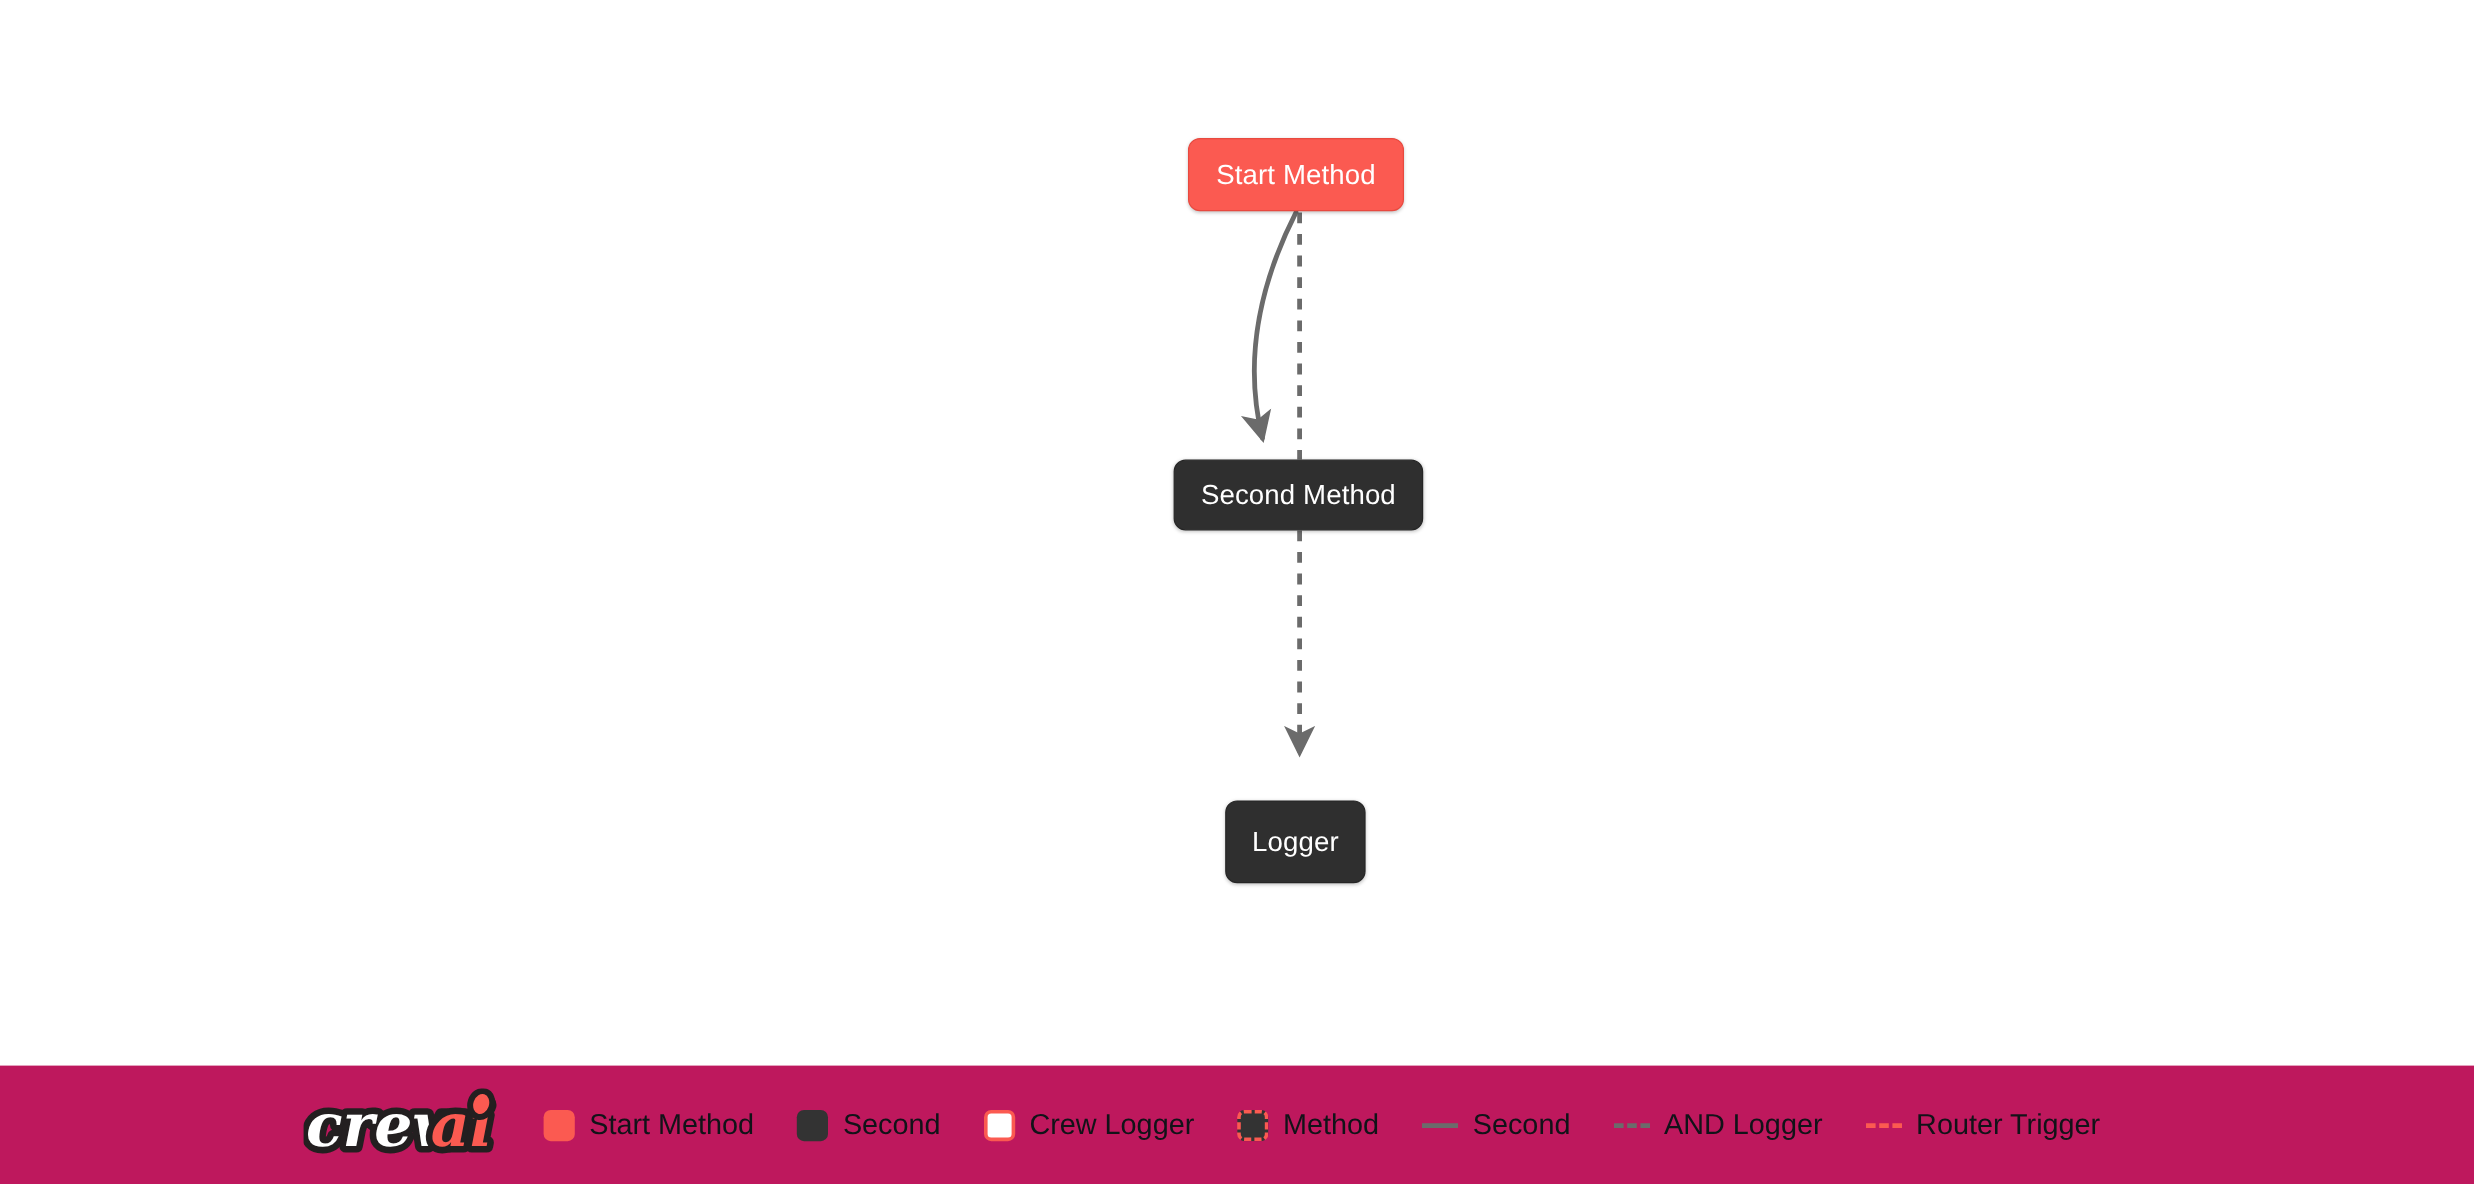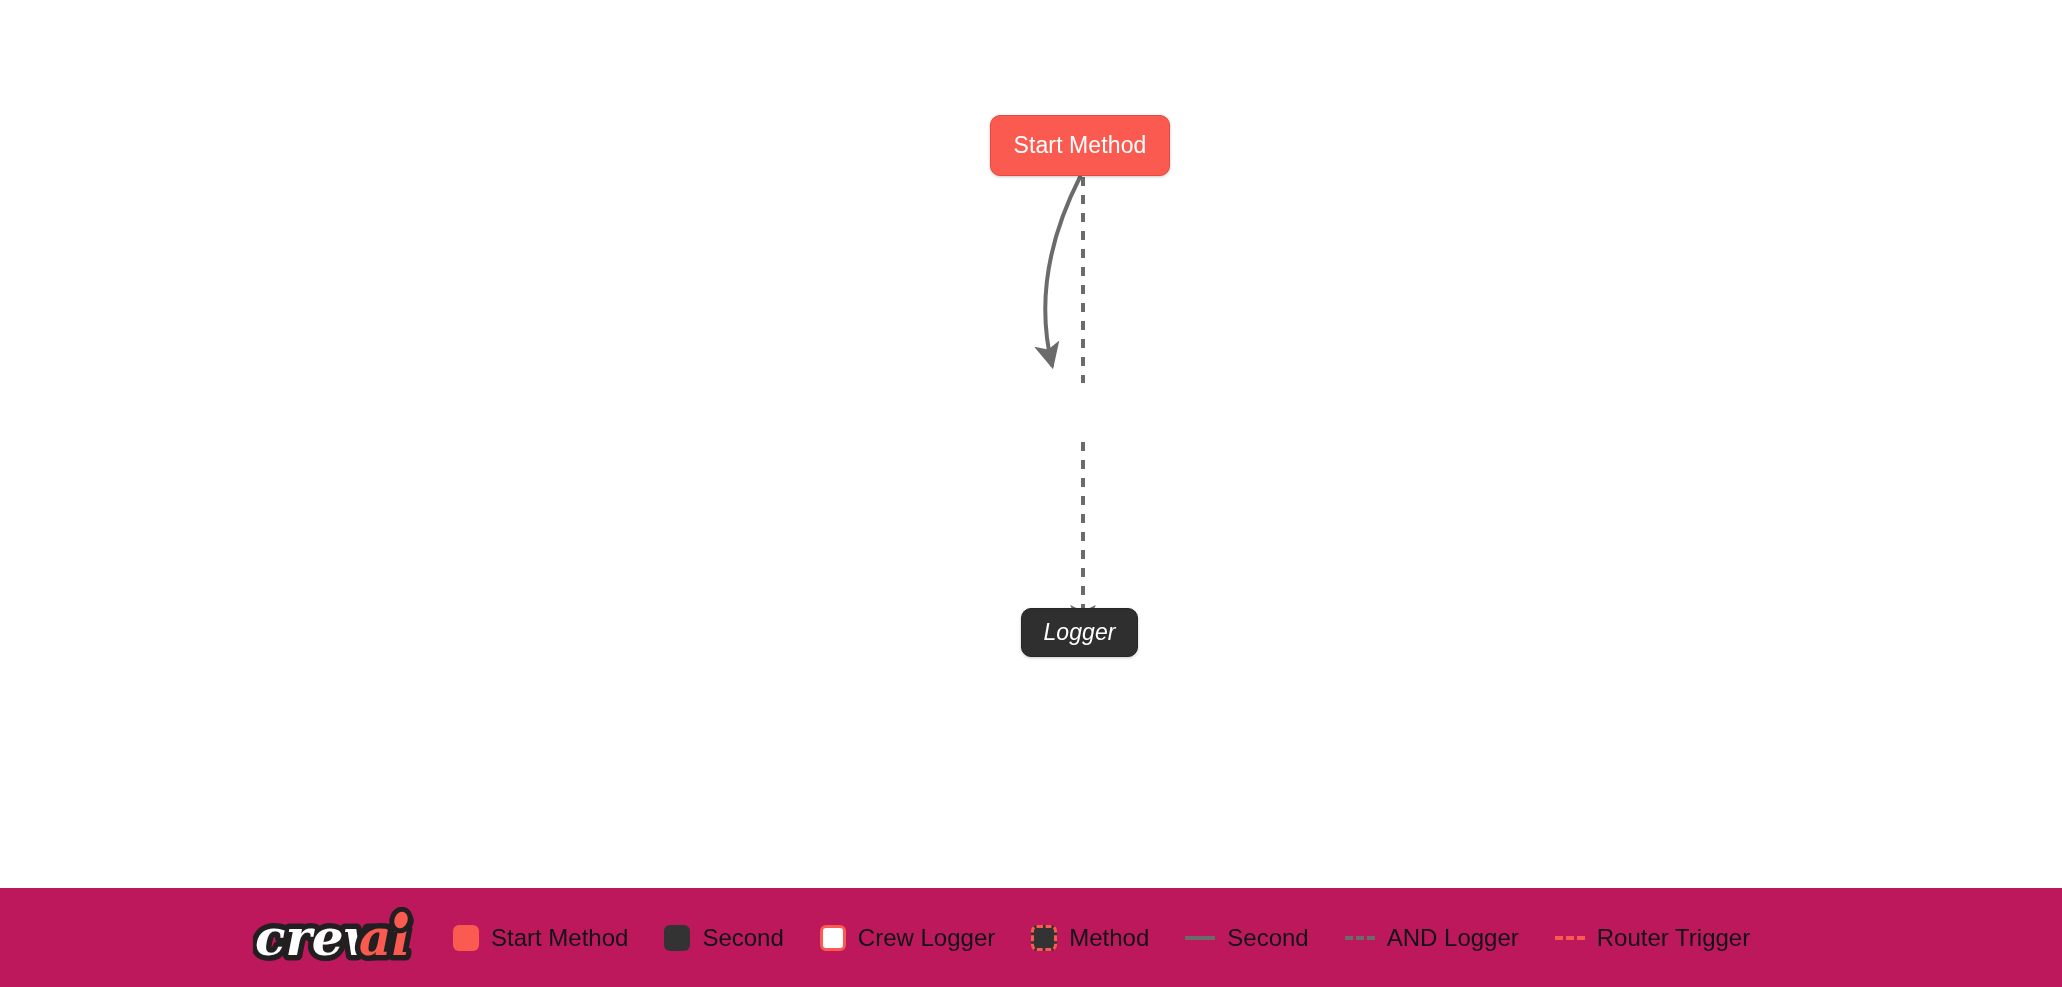--- a/index.html
+++ b/index.html
@@ -53,21 +53,21 @@
   }
   .node-method {
     background: #2f2f2f;
     border: 1px solid #262626;
     color: #ffffff;
     box-shadow: 0 1px 3px rgba(0,0,0,0.22);
   }
 
   #node-start-method { left: 990px; top: 115px; width: 180px; height: 61px; }
   #node-second-method { left: 978px; top: 383px; width: 208px; height: 59px; }
-  #node-logger { left: 1021px; top: 608px; width: 117px; height: 49px; font-style: italic; }
+  #node-logger { left: 1021px; top: 667px; width: 117px; height: 69px; }
 
   
   #legend-bar {
     position: absolute;
     left: 0;
     top: 888px;
     width: 2062px;
     height: 99px;
     background: #be185d;
     display: flex;
@@ -132,20 +132,21 @@
 
     <path d="M 1080 177 C 1049 238 1036 300 1052 365" fill="none" stroke="#6b6b6b" stroke-width="4" stroke-linecap="round" marker-end="url(#arrow-gray)"></path>
 
     <path d="M 1083 177 L 1083 383" fill="none" stroke="#6b6b6b" stroke-width="4" stroke-dasharray="9 9" stroke-linecap="butt"></path>
 
     <path d="M 1083 442 L 1083 627" fill="none" stroke="#6b6b6b" stroke-width="4" stroke-dasharray="9 9" stroke-linecap="butt" marker-end="url(#arrow-gray)"></path>
   </svg>
 
   <div class="node node-start" id="node-start-method">Start Method</div>
 
+  <div class="node node-method" id="node-second-method">Second Method</div>
 
   <div class="node node-method" id="node-logger">Logger</div>
 </div>
 
 <div id="legend-bar">
 
   <svg class="legend-logo" width="164" height="62" viewBox="0 0 164 62" xmlns="http://www.w3.org/2000/svg">
     <g font-family="'DejaVu Serif', serif" font-style="italic" font-weight="bold" font-size="50">
       <text x="2" y="48" fill="none" stroke="#231f20" stroke-width="11" stroke-linejoin="round">crew</text>
       <text x="2" y="48" fill="#ffffff">crew</text>

